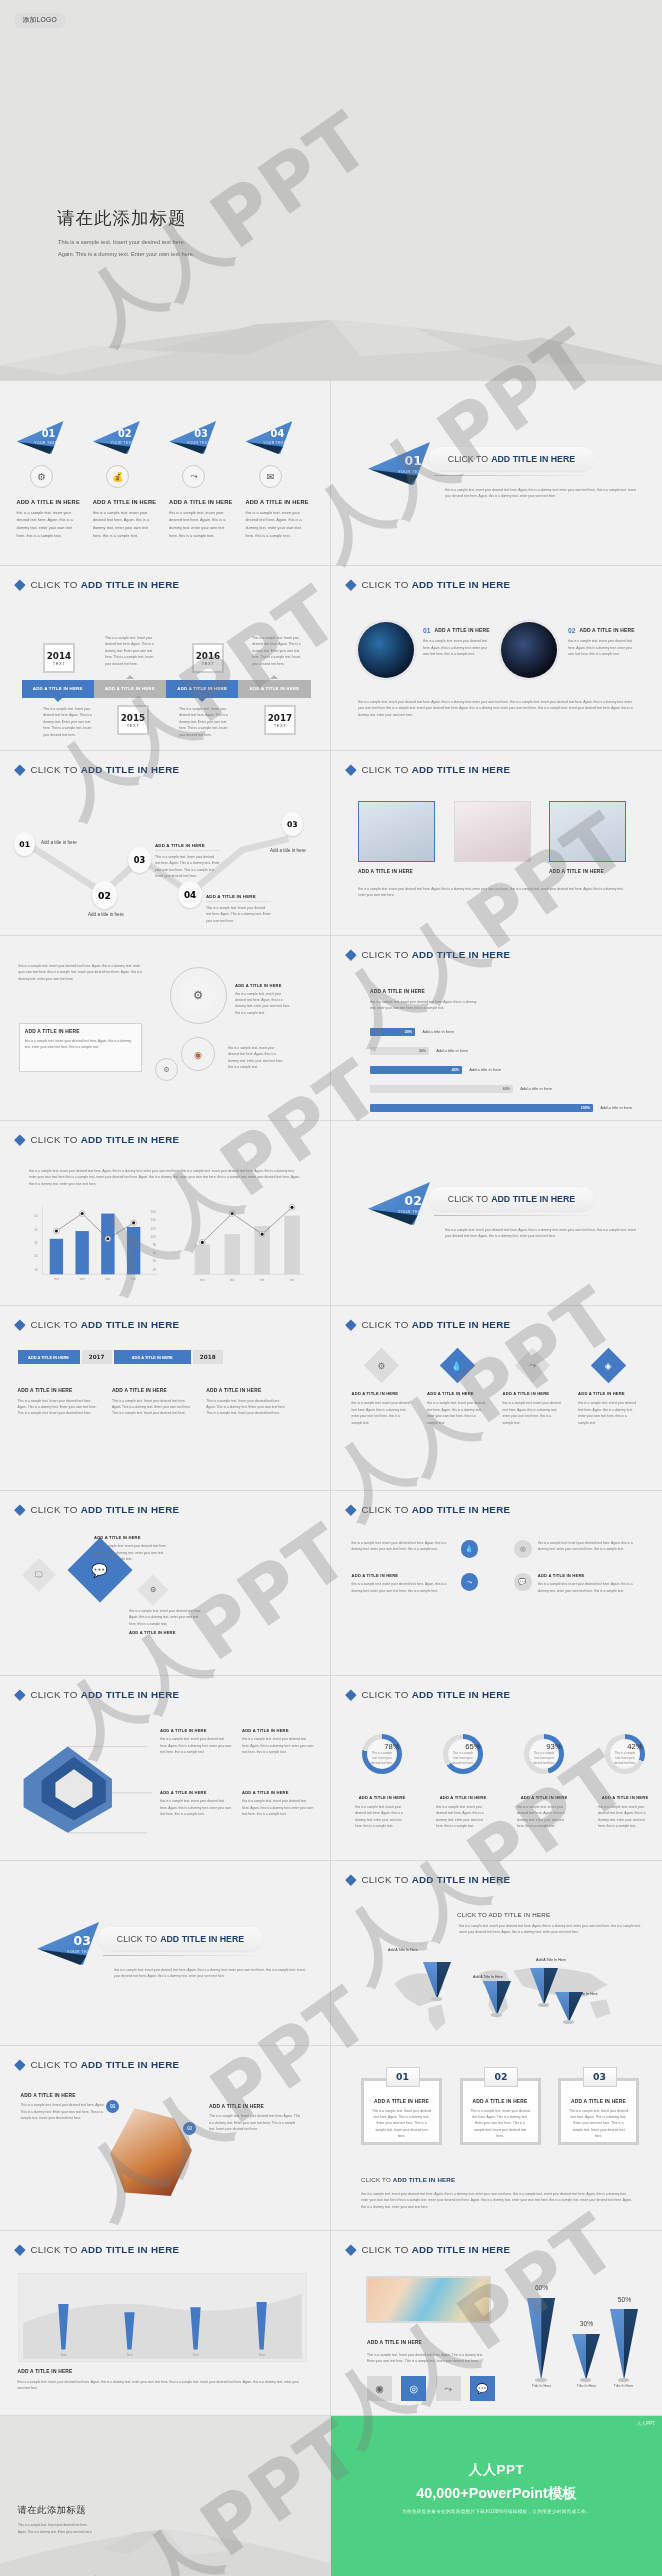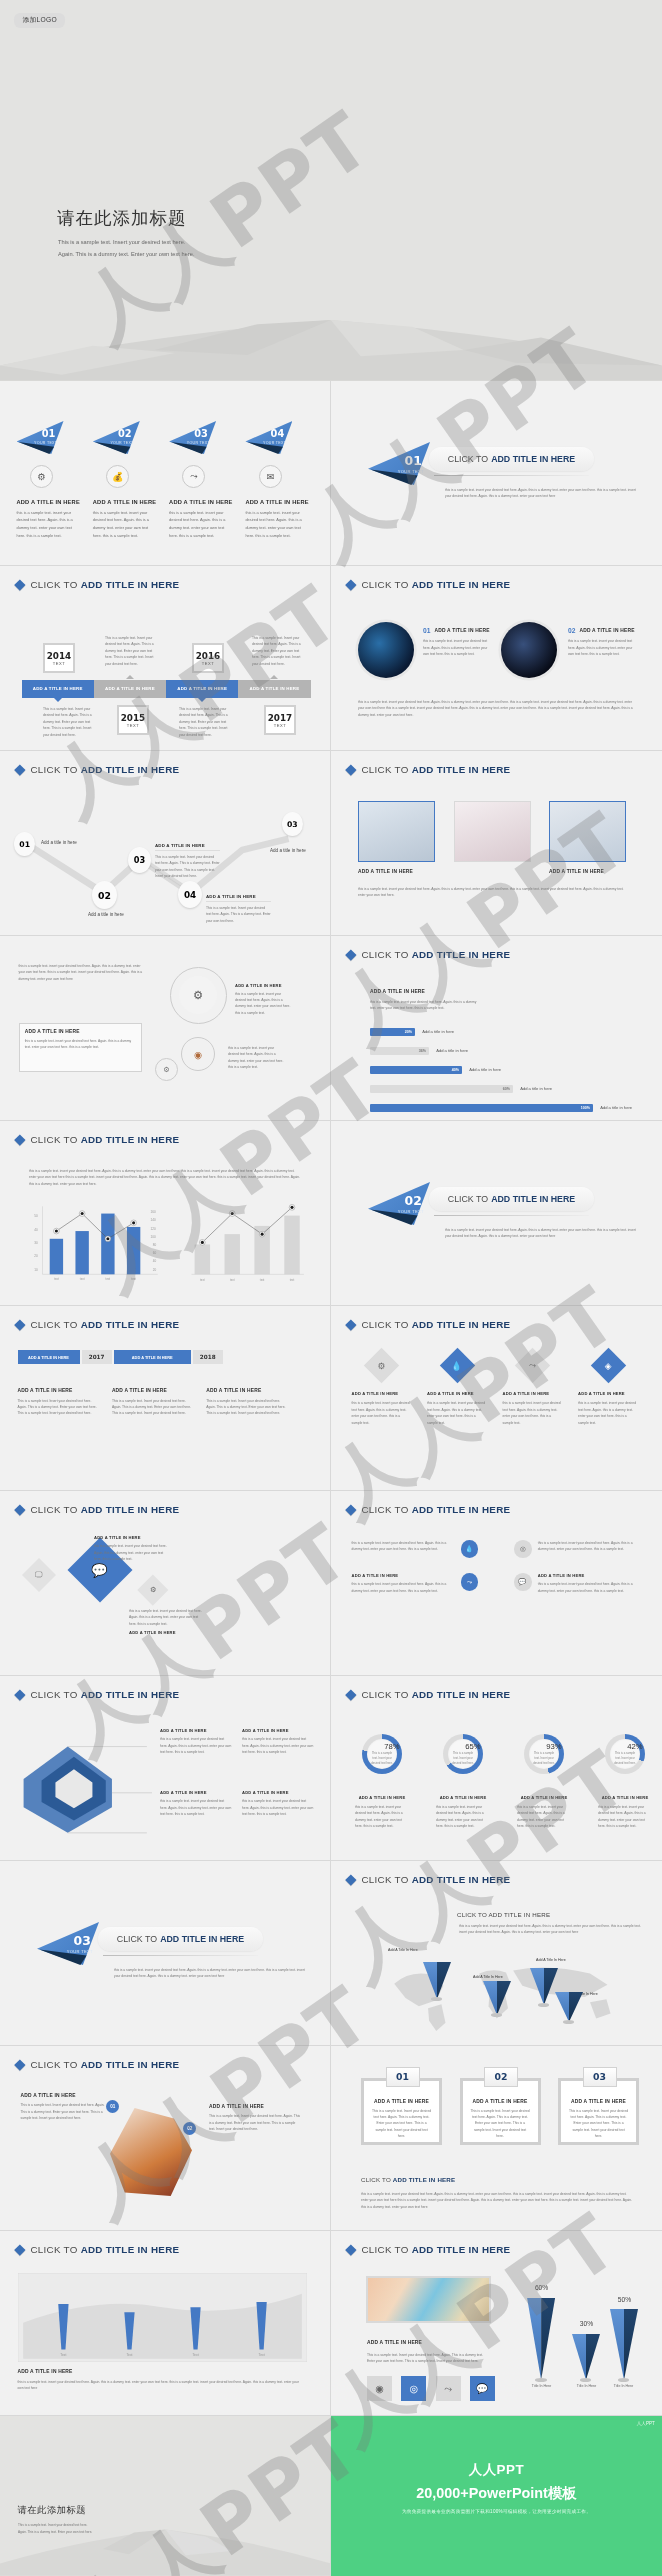--- a/index.html
+++ b/index.html
@@ -885,21 +885,21 @@
       <svg width="331" height="57" viewBox="0 0 642 110">
         <path d="M0 110 L0 86 Q160 40 321 20 Q484 40 642 86 L642 110 Z" fill="#d8d8d6"></path>
         <path d="M200 58 L260 26 L321 20 L250 68 Z" fill="#d2d2d0"></path>
         <path d="M321 20 L400 34 L450 62 L360 70 Z" fill="#dedede"></path>
       </svg>
     </div>
 
     <div class="promo">
       <div class="pbrand">人人PPT</div>
       <div class="p1">人人PPT</div>
-      <div class="p2">20,000+PowerPoint模板</div>
+      <div class="p2">40,000+PowerPoint模板</div>
       <div class="p3">为您免费提供最专业的高质量图片下载和100%可编辑模板，让您用更少时间完成工作。</div>
     </div>
 
   </div>
 
   <div class="wm">
     <span style="left:62px; top:175px;">人人PPT</span>
     <span style="left:289px; top:392px;">人人PPT</span>
     <span style="left:31px;  top:649px;">人人PPT</span>
     <span style="left:319px; top:876px;">人人PPT</span>

